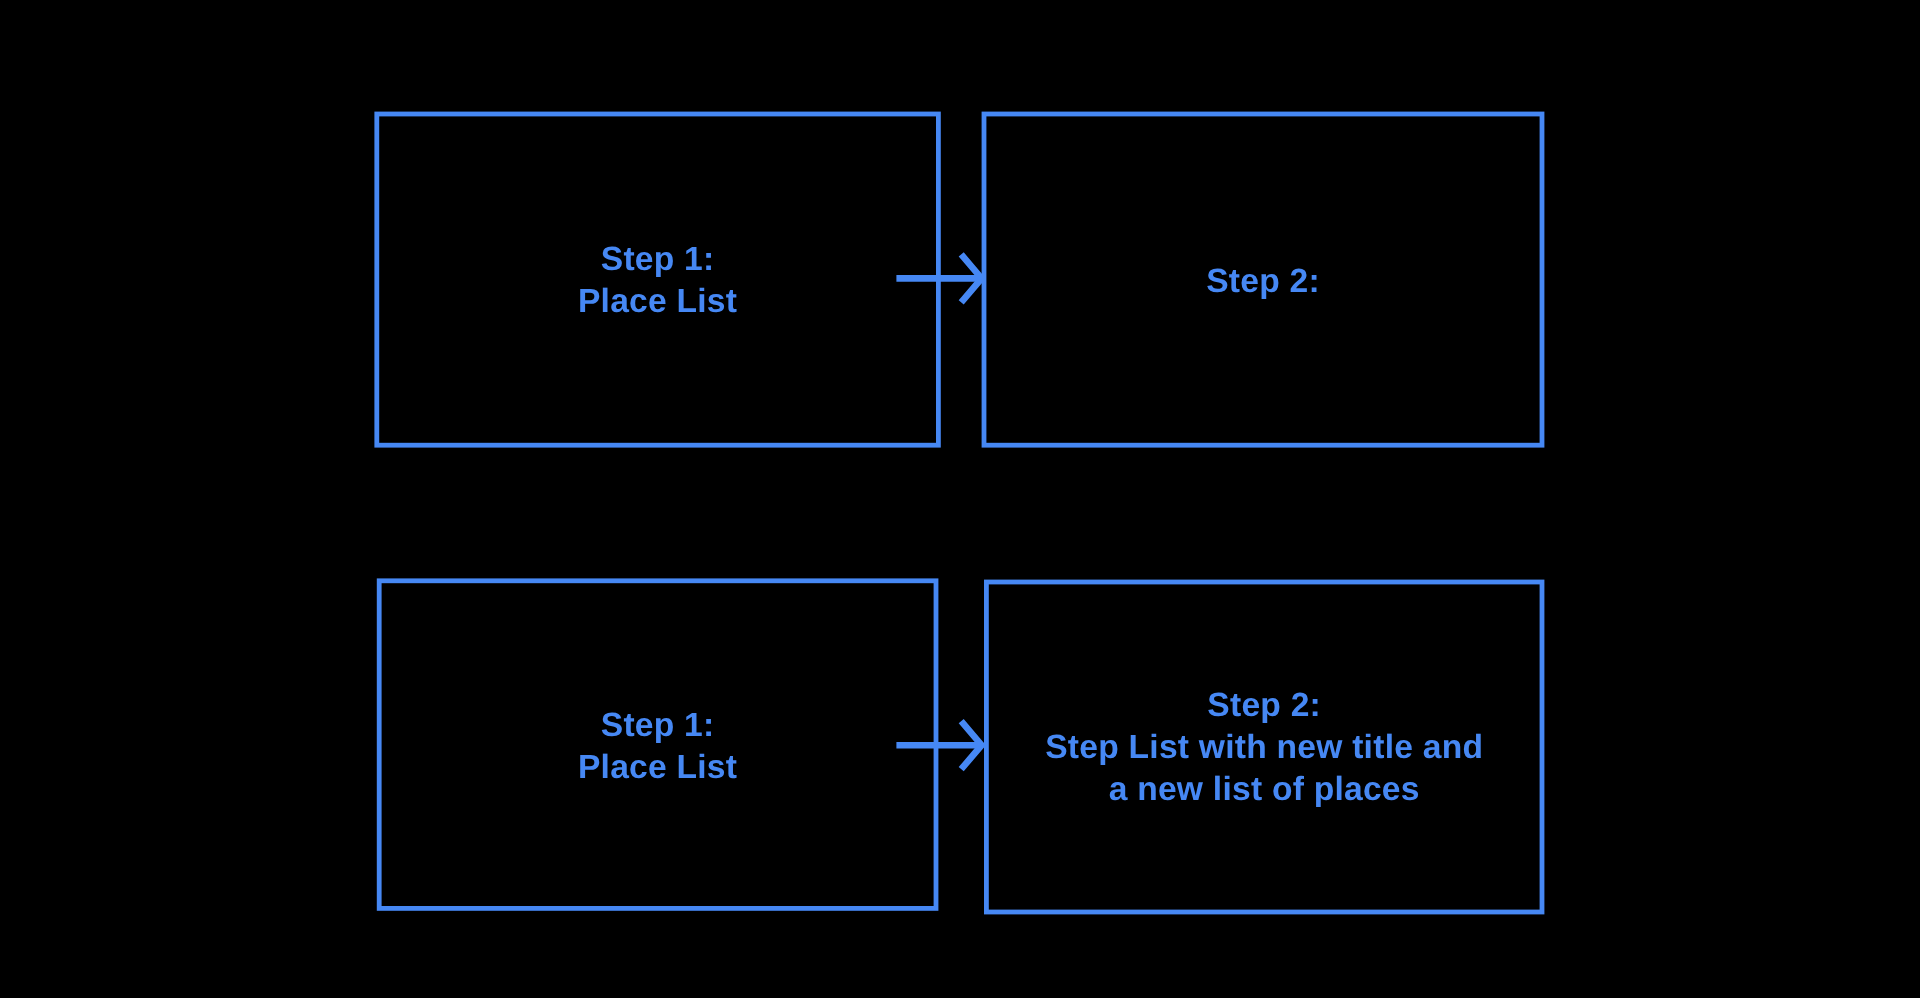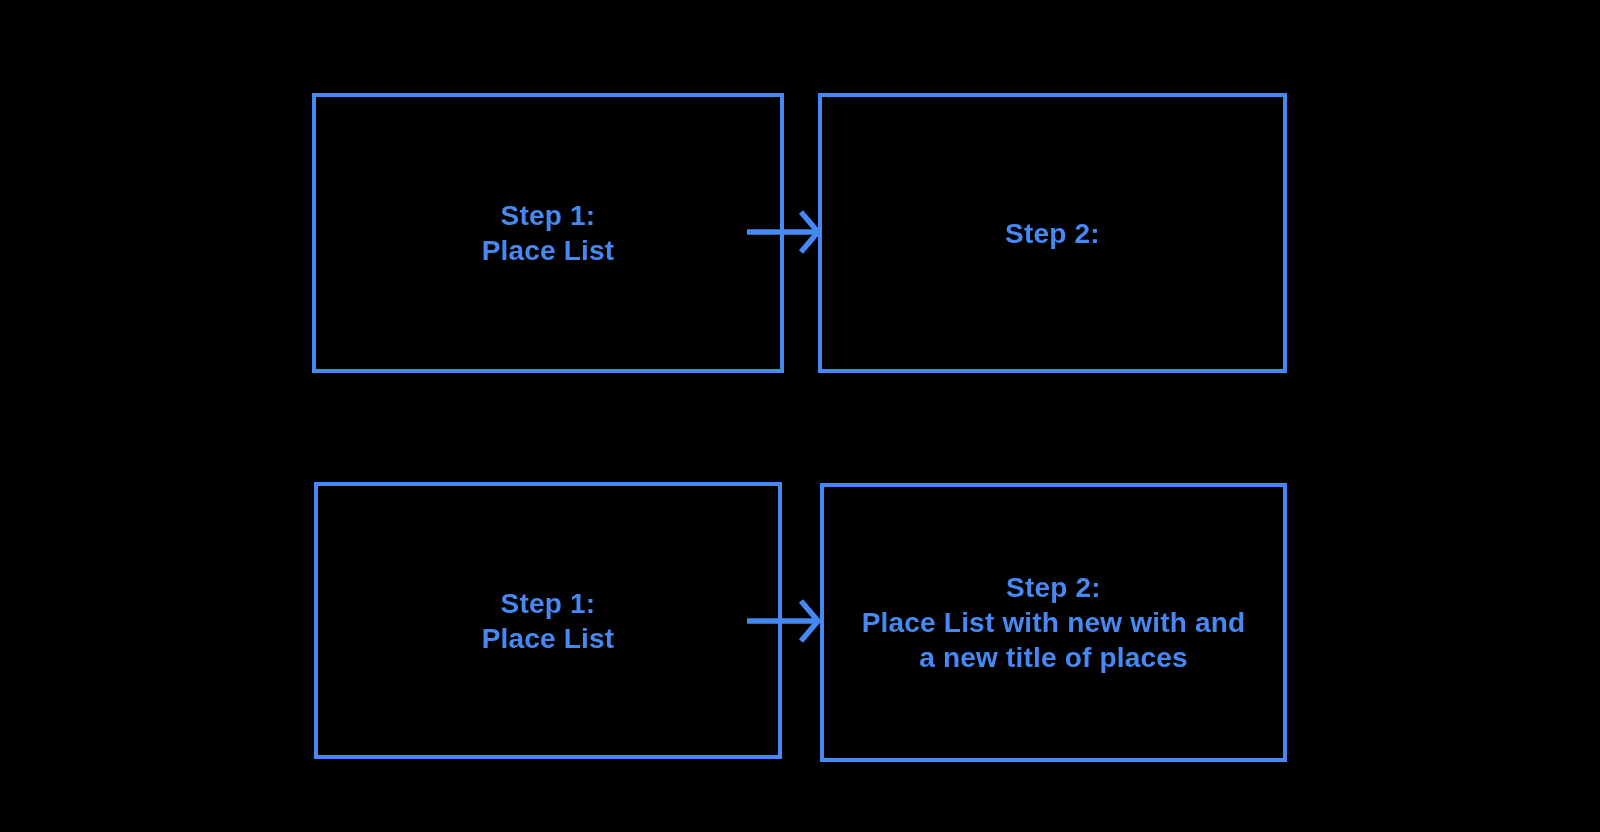--- a/index.html
+++ b/index.html
@@ -84,18 +84,18 @@
   </div>
 
   <svg class="arrow arrow-2" viewBox="0 0 80 54" aria-hidden="true">
     <line x1="3" y1="27" x2="72" y2="27"></line>
     <polyline points="57,7 74,27 57,47"></polyline>
   </svg>
 
   <div class="node node-d">
     <div class="label">
       <span>Step 2:</span>
-      <span>Place List with new with and</span>
-      <span>a new title of places</span>
+      <span>Step List with new title and</span>
+      <span>a new list of places</span>
     </div>
   </div>
 
 </div>
 
 </body></html>

